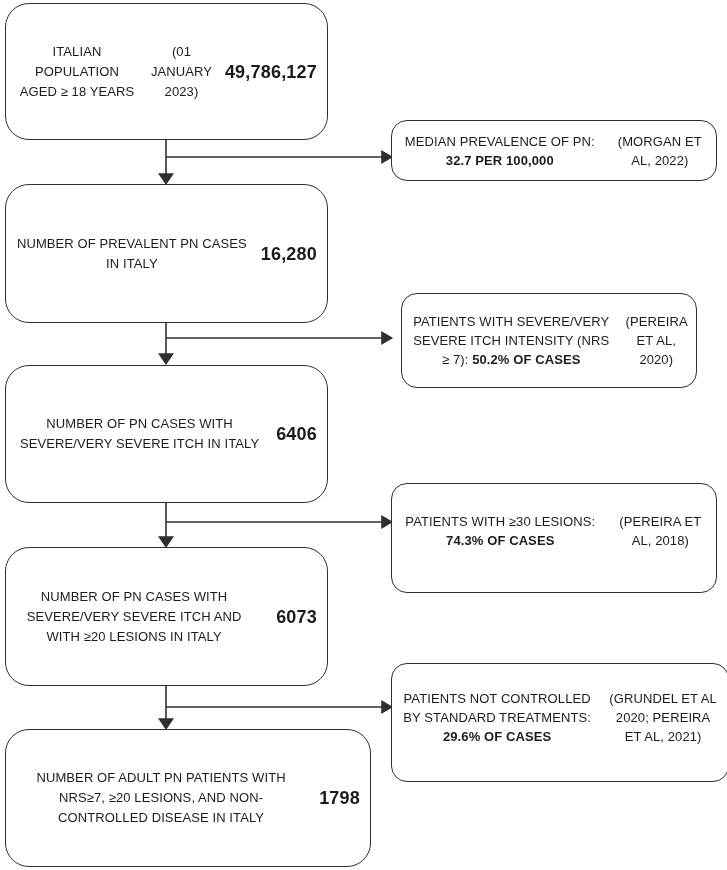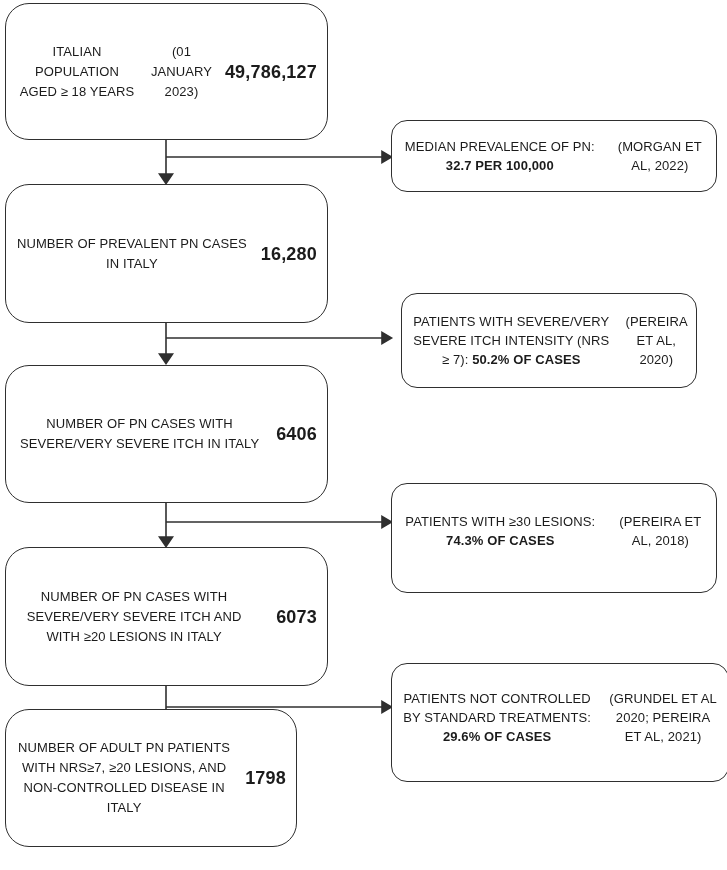--- a/index.html
+++ b/index.html
@@ -45,22 +45,22 @@
     line-height: 24px;
     letter-spacing: 0.2px;
   }
   .c { font-size: 13px; line-height: 19px; letter-spacing: 0.1px; }
 
   
   #m1 { left: 5px;   top: 3px;   width: 323px; height: 137px; }
   #m2 { left: 5px;   top: 184px; width: 323px; height: 139px; }
   #m3 { left: 5px;   top: 365px; width: 323px; height: 138px; }
   #m4 { left: 5px;   top: 547px; width: 323px; height: 139px; gap: 24px; }
-  #m5 { left: 5px;   top: 709px; width: 292px; height: 138px; }
-  #s1 { left: 391px; top: 120px; width: 326px; height: 72px; }
+  #m5 { left: 5px;   top: 729px; width: 366px; height: 138px; }
+  #s1 { left: 391px; top: 120px; width: 326px; height: 61px; }
   #s2 { left: 401px; top: 293px; width: 296px; height: 95px; }
   #s3 { left: 391px; top: 483px; width: 326px; height: 110px; padding-bottom: 20px; }
   #s4 { left: 391px; top: 663px; width: 338px; height: 119px; padding-bottom: 16px; }
 </style>
 </head>
 <body>
 
 <div class="canvas">
 
   <svg class="connectors" viewBox="0 0 727 870" xmlns="http://www.w3.org/2000/svg">

